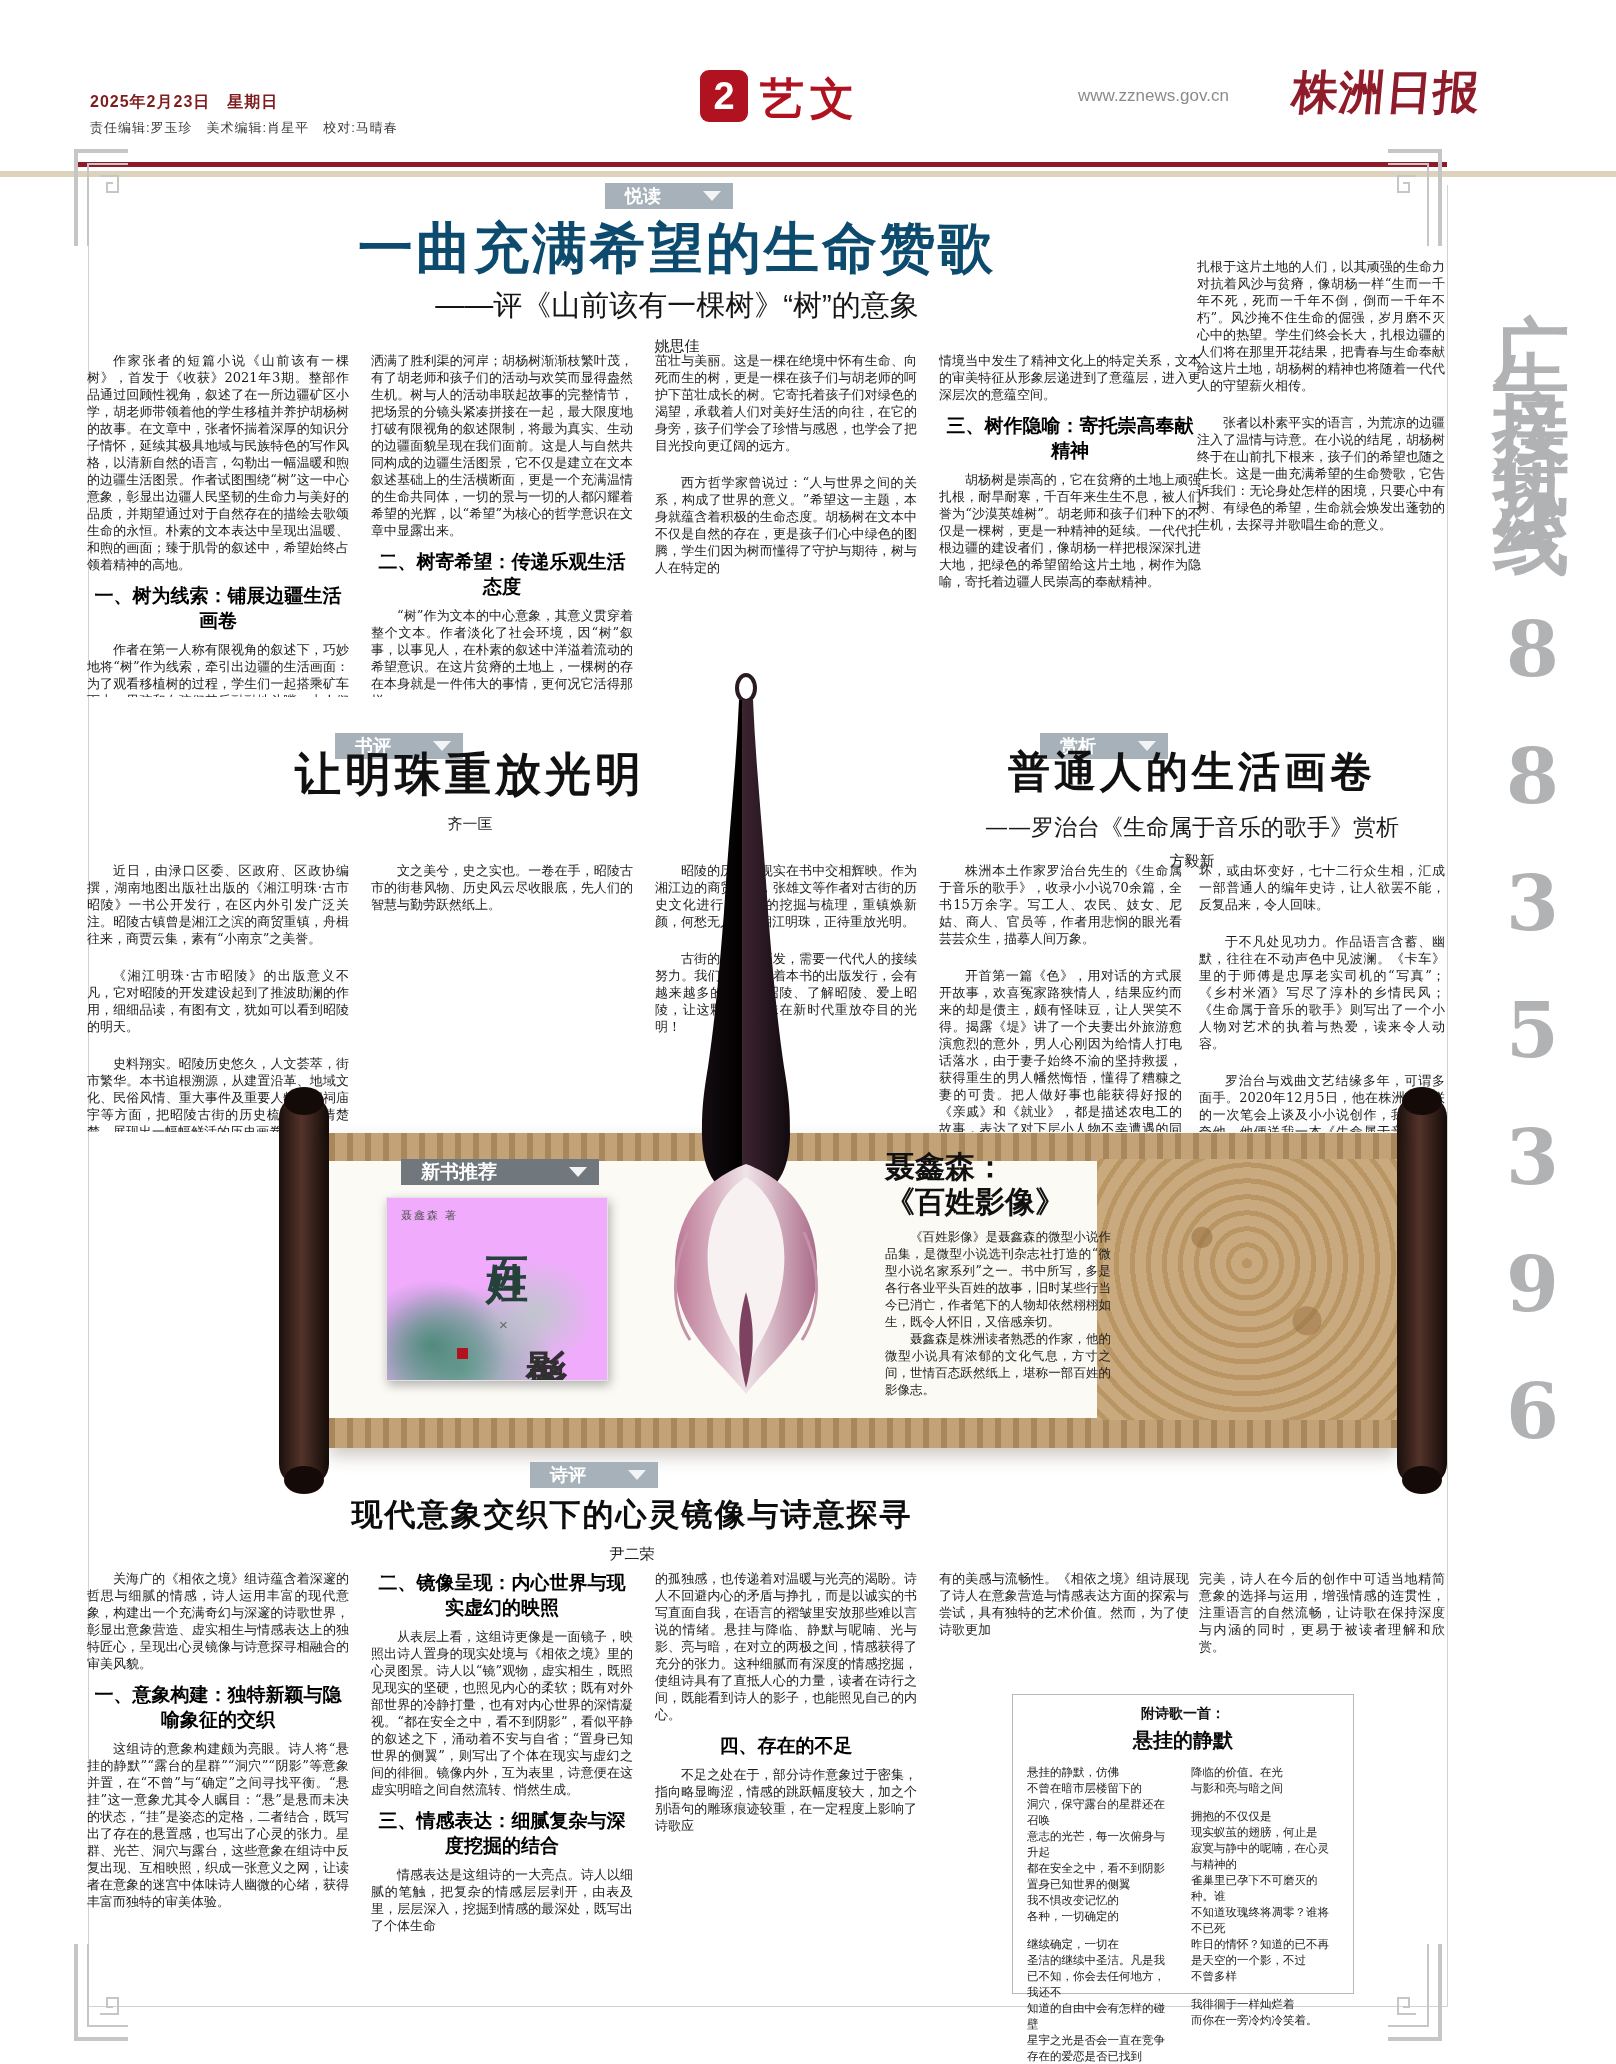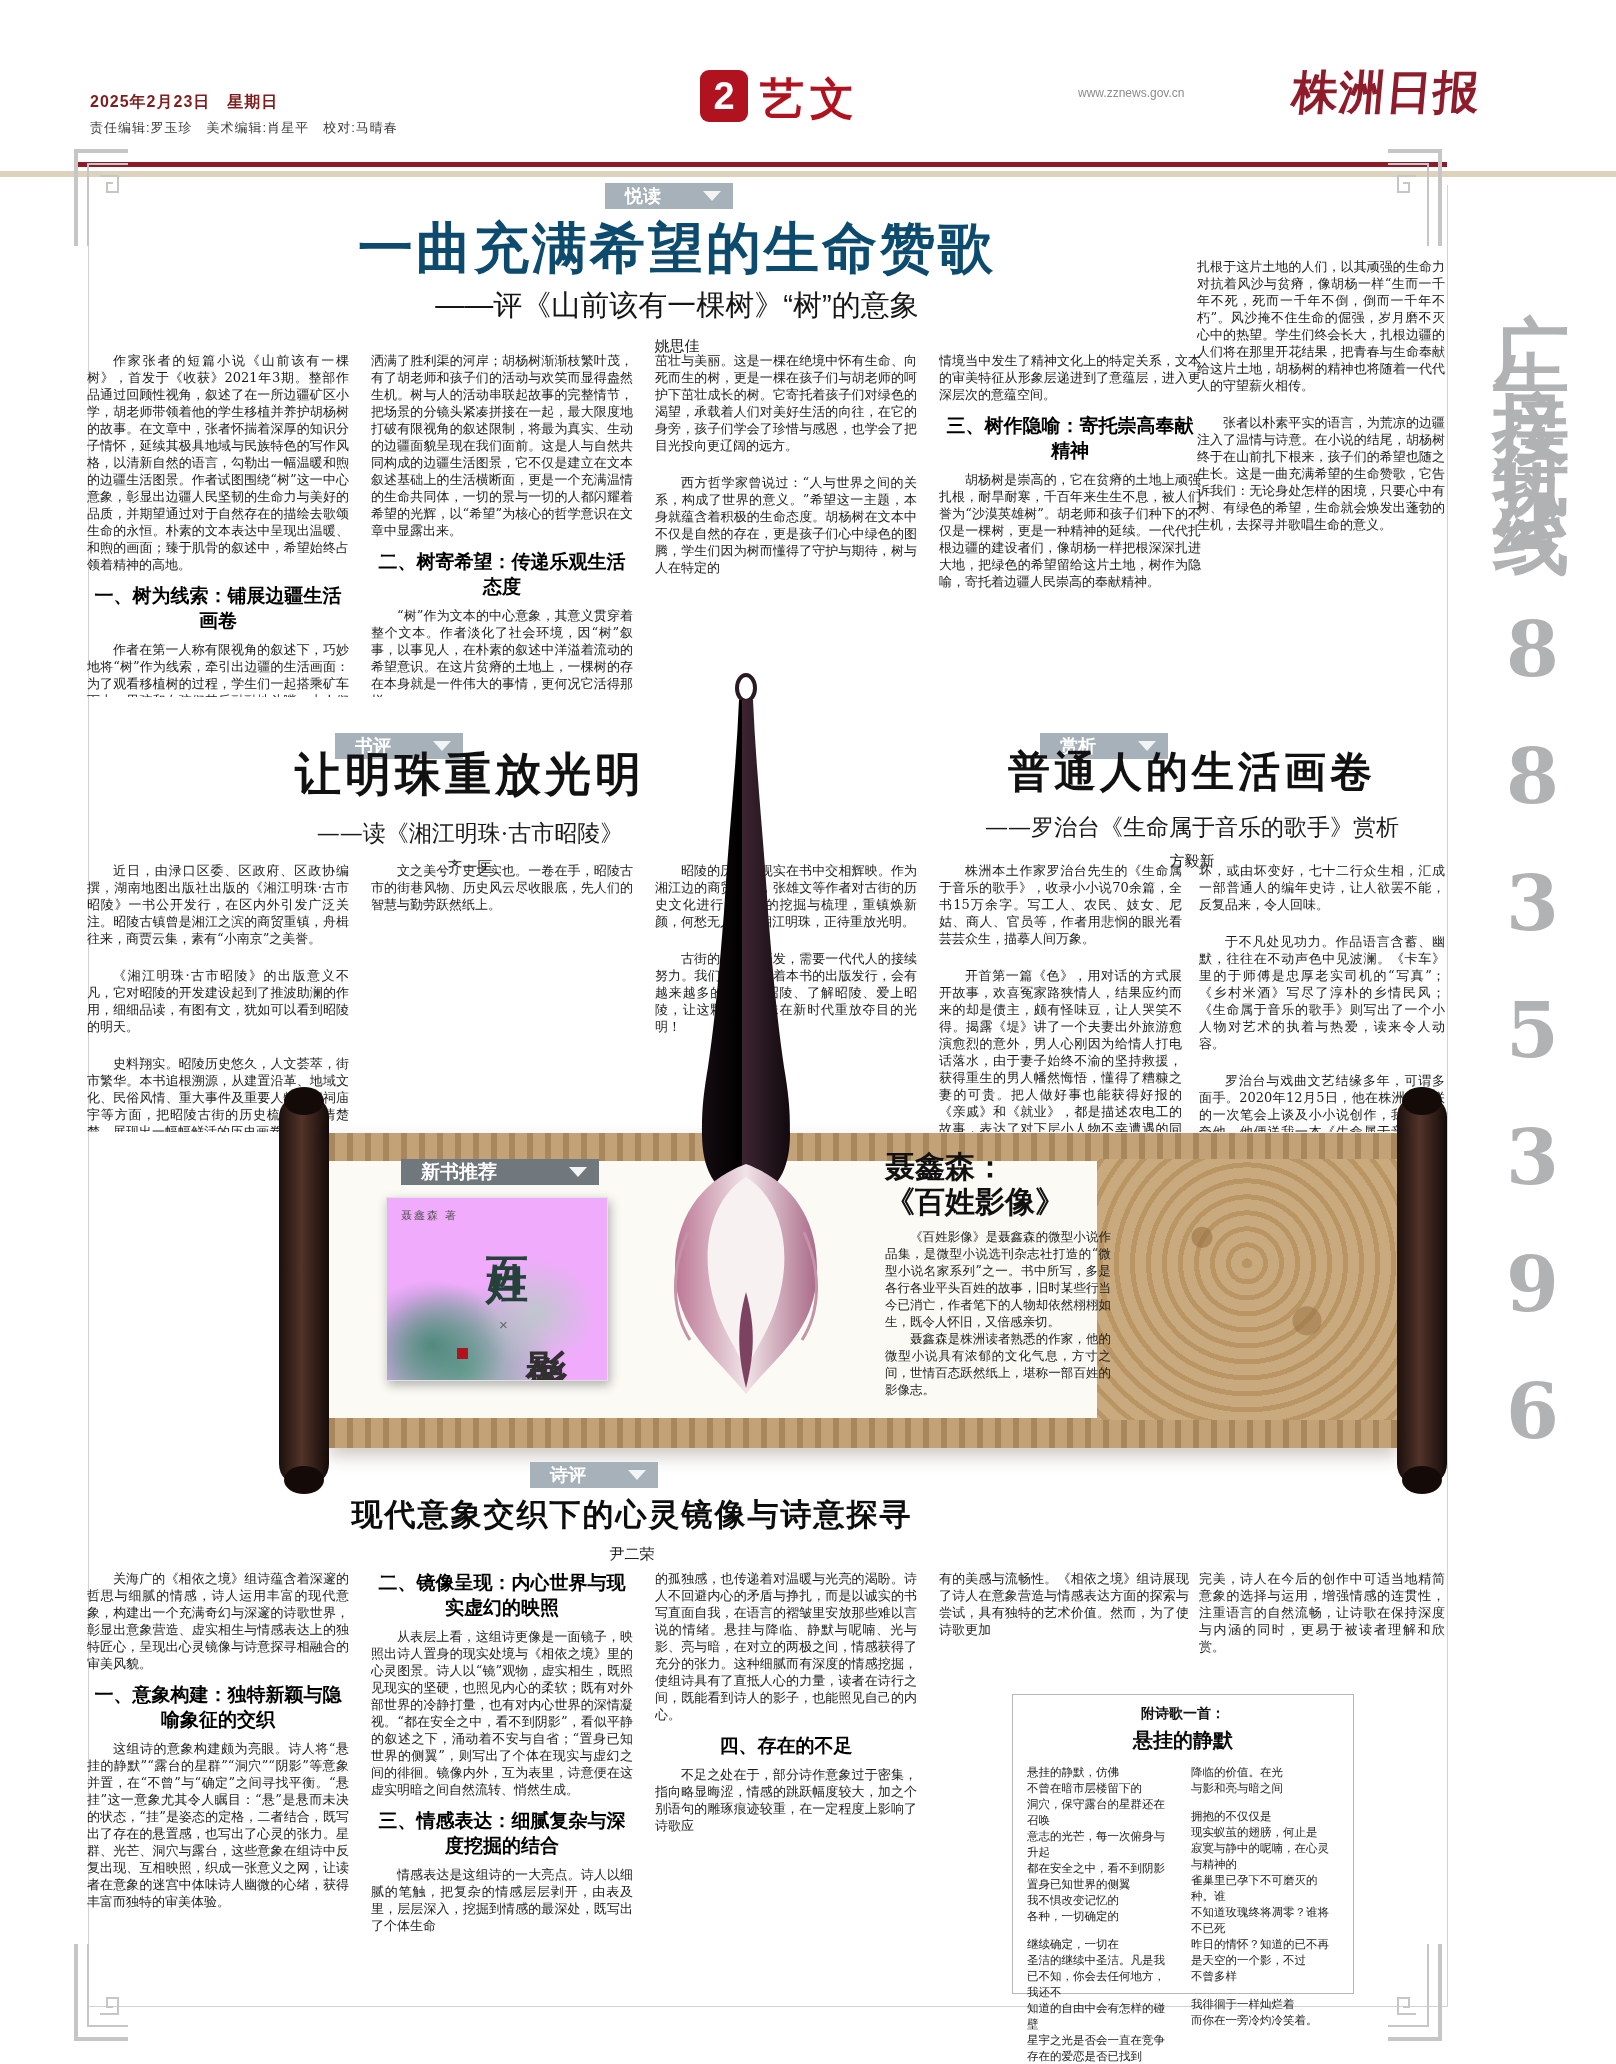--- a/index.html
+++ b/index.html
@@ -6,21 +6,21 @@
   html,body { background:#ffffff; }
   body { font-family:"Liberation Sans", sans-serif; }
   .page { position:relative; width:1616px; height:2064px; background:#fff; overflow:hidden; }
 
   
   .hdr-date { position:absolute; left:90px; top:92px; font-size:16px; font-weight:bold; color:#7f1d1d; letter-spacing:1px; }
   .hdr-editors { position:absolute; left:90px; top:119px; font-size:13px; color:#3a3a3a; letter-spacing:1px; }
   .badge { position:absolute; left:700px; top:70px; width:48px; height:52px; background:#b0121f; border-radius:9px;
            color:#fff; font-size:38px; font-weight:bold; text-align:center; line-height:52px; }
   .sec-name { position:absolute; left:760px; top:70px; font-size:44px; font-weight:900; color:#b0121f; letter-spacing:6px; }
-  .hdr-url { position:absolute; left:1078px; top:86px; font-size:12px; color:#8b8b8b; }
+  .hdr-url { position:absolute; left:1078px; top:86px; font-size:17px; color:#8b8b8b; }
   .logo { position:absolute; left:1292px; top:62px; font-family:"DejaVu Serif", serif; font-weight:bold; font-size:46px;
           color:#8e1c2b; transform:skewX(-5deg); letter-spacing:1px; }
 
   .rule-red { position:absolute; left:75px; top:162px; width:1372px; height:5px; background:#8e1b2a; }
   .rule-tan { position:absolute; left:0; top:171px; width:1616px; height:6px; background:#ddd3bd; }
 
   
   .frame-v { position:absolute; top:185px; width:1px; height:1822px; background:#d2d2d2; }
   .frame-b { position:absolute; left:88px; top:2006px; width:1360px; height:1px; background:#d2d2d2; }
   .corner { position:absolute; width:60px; height:100px; }
@@ -176,21 +176,20 @@
     <p style="text-indent:0">扎根于这片土地的人们，以其顽强的生命力对抗着风沙与贫瘠，像胡杨一样“生而一千年不死，死而一千年不倒，倒而一千年不朽”。风沙掩不住生命的倔强，岁月磨不灭心中的热望。学生们终会长大，扎根边疆的人们将在那里开花结果，把青春与生命奉献给这片土地，胡杨树的精神也将随着一代代人的守望薪火相传。</p>
     <p>张者以朴素平实的语言，为荒凉的边疆注入了温情与诗意。在小说的结尾，胡杨树终于在山前扎下根来，孩子们的希望也随之生长。这是一曲充满希望的生命赞歌，它告诉我们：无论身处怎样的困境，只要心中有树、有绿色的希望，生命就会焕发出蓬勃的生机，去探寻并歌唱生命的意义。</p>
   </div>
 
   <div class="tag" style="left:335px;top:733px">
     <span>书评</span>
     <span class="tri"></span>
   </div>
   <div class="head-wrap" style="left:87px;top:744px;width:766px">
     <div class="t-serif">让明珠重放光明</div>
-    <div class="t-serif-sub">——读《湘江明珠·古市昭陵》</div>
     <div class="t-small-author">齐一匡</div>
   </div>
   <div class="col" style="left:87px;top:862px;width:262px;height:270px">
     <p>近日，由渌口区委、区政府、区政协编撰，湖南地图出版社出版的《湘江明珠·古市昭陵》一书公开发行，在区内外引发广泛关注。昭陵古镇曾是湘江之滨的商贸重镇，舟楫往来，商贾云集，素有“小南京”之美誉。</p>
     <p>《湘江明珠·古市昭陵》的出版意义不凡，它对昭陵的开发建设起到了推波助澜的作用，细细品读，有图有文，犹如可以看到昭陵的明天。</p>
     <p>史料翔实。昭陵历史悠久，人文荟萃，街市繁华。本书追根溯源，从建置沿革、地域文化、民俗风情、重大事件及重要人物、宗祠庙宇等方面，把昭陵古街的历史梳理得清清楚楚，展现出一幅幅鲜活的历史画卷。</p>
     <p>特色鲜明。昭陵作为一座历史古城、名城，特色十分鲜明。“千年人家豆腐香”，旧时店铺达3600余家，渐成风情一条街，有“小长沙”之说。这些都是珍贵的古镇文化资源，为今人留下了宝贵的财富：古</p>
   </div>
   <div class="col" style="left:371px;top:862px;width:262px;height:270px">
     <p>文之美兮，史之实也。一卷在手，昭陵古市的街巷风物、历史风云尽收眼底，先人们的智慧与勤劳跃然纸上。</p>

